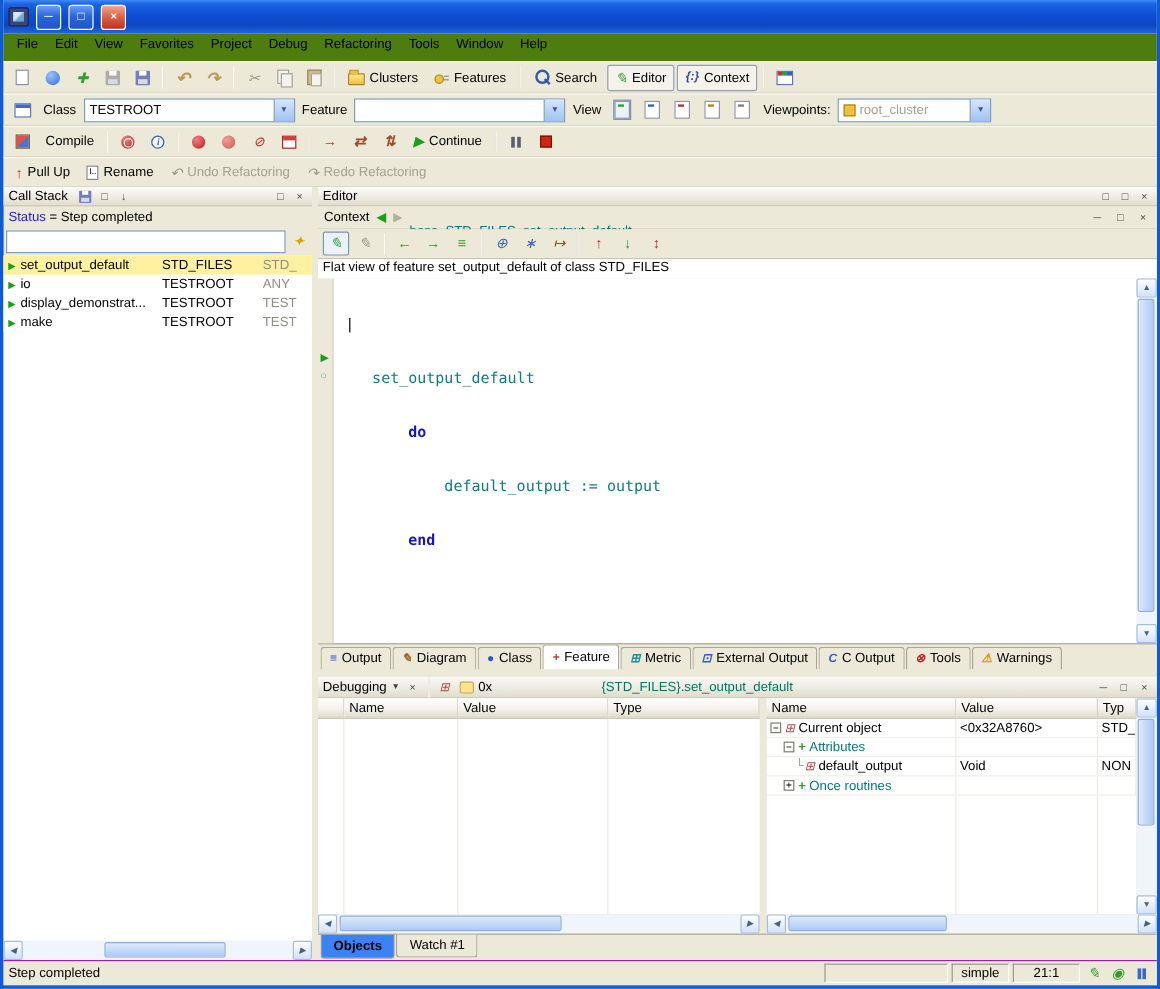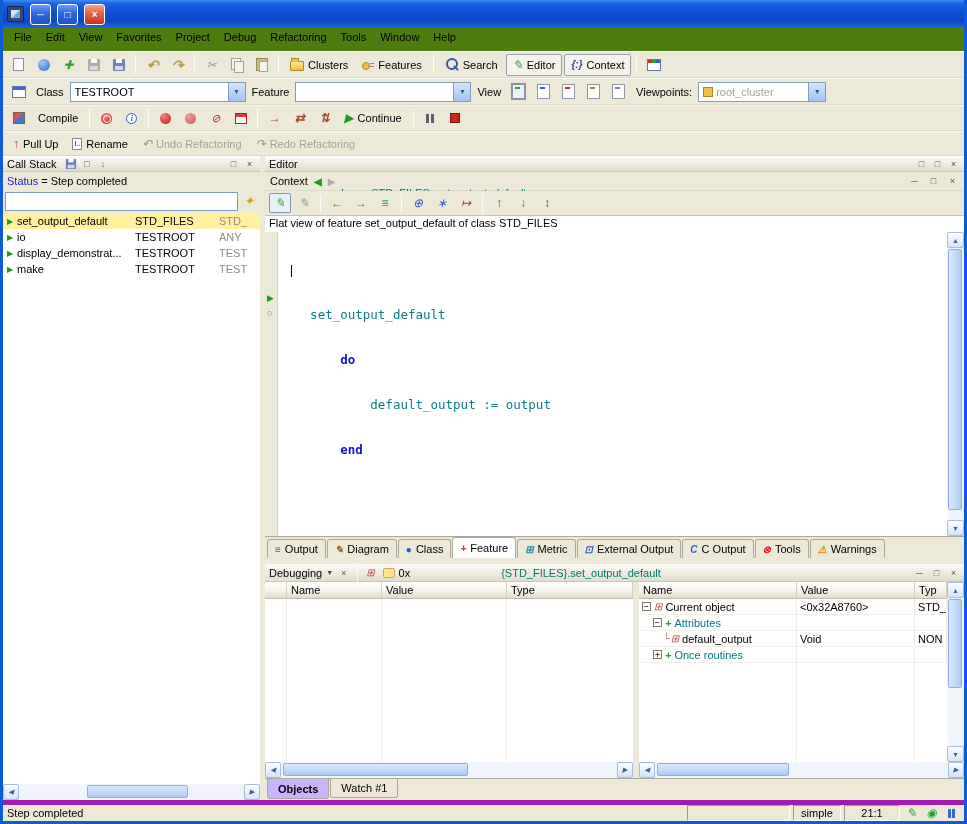--- a/index.html
+++ b/index.html
@@ -164,23 +164,23 @@
 .ocell{white-space:nowrap;overflow:hidden;padding-left:3px;height:100%;display:flex;align-items:center;border-right:1px solid #EDEBE3;}
 .exp{width:9px;height:9px;border:1px solid #7E7C70;background:#fff;font-size:8px;line-height:7px;display:inline-flex;align-items:center;justify-content:center;margin-right:3px;flex:0 0 9px;font-family:"DejaVu Sans Mono",monospace;}
 .gico{color:#B84444;font-size:10px;margin-right:3px;}
 .fico{color:#2FA02F;font-weight:bold;margin-right:3px;font-size:11px;}
 .teal{color:#00797E;}
 .conn{color:#A8A498;font-family:"DejaVu Sans Mono",monospace;margin-right:1px;}
 .ind1{padding-left:14px;}.ind2{padding-left:24px;}
 .dbgscrolls{height:16px;flex:0 0 16px;display:flex;background:#ECE9D8;}
 .btabs{height:22px;flex:0 0 22px;background:#ECE9D8;display:flex;align-items:flex-start;gap:1px;padding:0 2px;border-top:1px solid #ACA899;}
 .btab{display:flex;align-items:center;height:19px;padding:0 10px;background:#ECE9D8;border:1px solid #ACA899;border-top:none;border-radius:0 0 3px 3px;}
-.btab.active{background:#c4b5fd;height:20px;font-weight:bold;}
-
-.statusbar{height:21px;flex:0 0 21px;background:#ECE9D8;border-top:5px solid #a21caf;display:flex;align-items:center;padding:0 4px;gap:3px;}
+.btab.active{background:#3b82f6;height:20px;font-weight:bold;}
+
+.statusbar{height:21px;flex:0 0 21px;background:#ECE9D8;border-top:1px solid #a21caf;display:flex;align-items:center;padding:0 4px;gap:3px;}
 .sunk{height:16px;border:1px solid;border-color:#9C9A8C #FFF #FFF #9C9A8C;background:#ECE9D8;display:flex;align-items:center;justify-content:center;padding:0 3px;}
 .sbox1{width:103px;}.sbox2{width:48px;}.sbox3{width:56px;}
 .sicon{width:17px;height:16px;display:flex;align-items:center;justify-content:center;}
 .bars{display:flex;gap:1px;}
 .bars i{width:3px;height:9px;background:#3868C8;}
 .spacerflex{flex:1;}
 </style>
 </head>
 <body>
 

